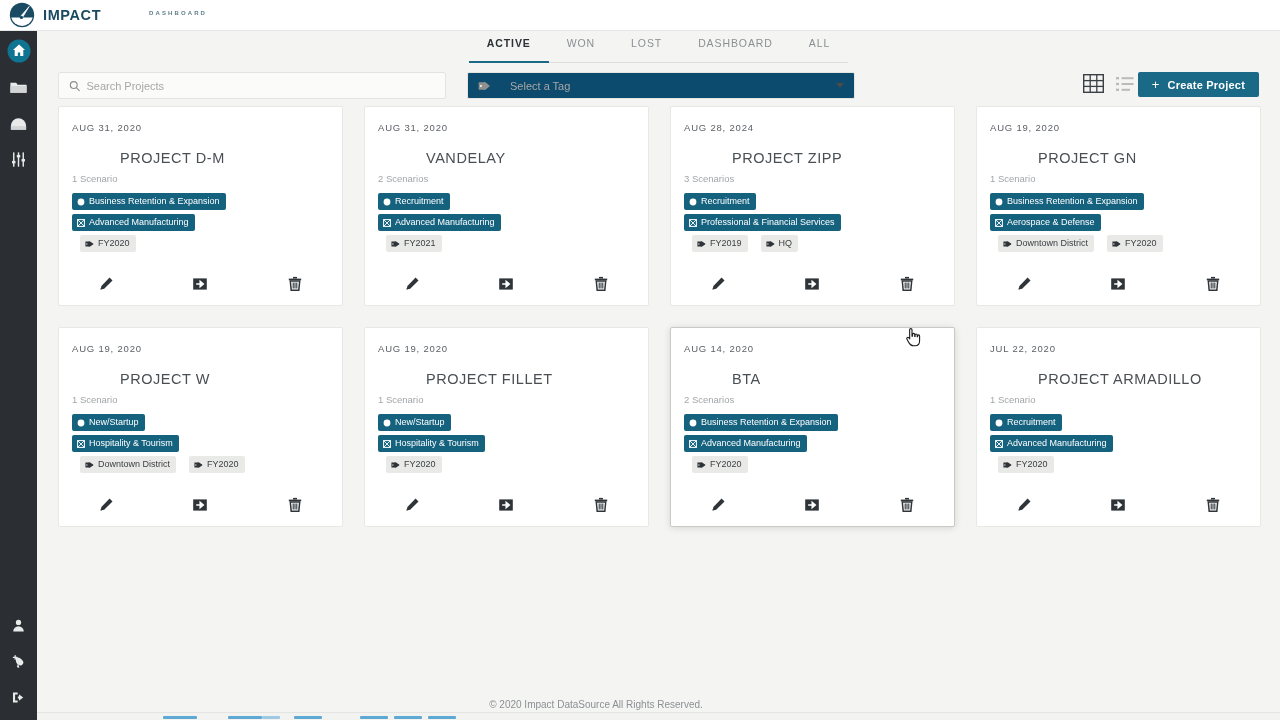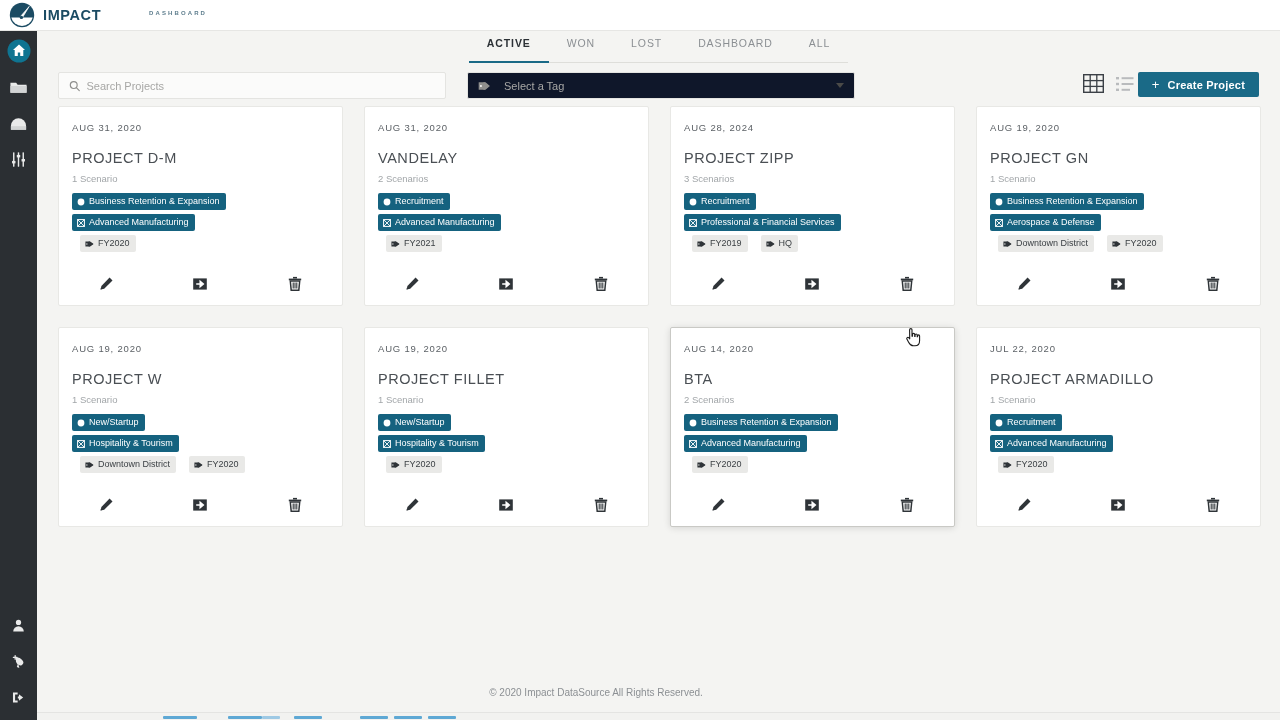--- a/index.html
+++ b/index.html
@@ -91,24 +91,24 @@
   .search-box input {
     border: none; outline: none; background: transparent;
     font-size: 11px; color: #9a9a98; width: 100%;
     font-family: "Liberation Sans", sans-serif;
   }
   .search-box input::placeholder { color: #a7a7a5; }
 
   .tag-box {
     position: absolute; left: 430px; top: 0;
     width: 388px; height: 27px;
-    background: #0f172a;
+    background: #0c4a6e;
     border: 1px solid #e4e4e1;
     border-radius: 2px;
-    display: flex; align-items: center; gap: 13px;
+    display: flex; align-items: center; gap: 19px;
     padding: 0 10px;
     cursor: pointer;
   }
   .tag-box .tag-label { font-size: 11px; color: #a7a7a5; flex: 1; }
   .caret {
     width: 0; height: 0;
     border-left: 4.5px solid transparent;
     border-right: 4.5px solid transparent;
     border-top: 5.5px solid #4a4a48;
   }
@@ -156,20 +156,21 @@
   }
   .card-date {
     font-size: 9.5px; color: #5c6166; letter-spacing: 0.8px;
     font-weight: normal;
   }
   .card-title {
     font-size: 14.5px; color: #4a4f54;
     letter-spacing: 0.55px;
     margin-top: 17px;
     white-space: nowrap;
+    margin-left: 48px;
   }
   .card-scen {
     font-size: 9.5px; color: #a2a6a9;
     margin-top: 7px;
   }
   .badges { margin-top: 9px; }
   .badge-row { display: flex; flex-wrap: wrap; gap: 5px; margin-bottom: 4px; }
   .badge {
     display: inline-flex; align-items: center; gap: 4px;
     font-size: 9px; line-height: 1;
@@ -187,21 +188,21 @@
     display: flex; align-items: center;
   }
   .act {
     flex: 1; display: flex; align-items: center; justify-content: center;
     cursor: pointer; height: 100%;
   }
   .act svg { display: block; }
 
   
   .footer {
-    position: absolute; left: 37px; bottom: 22px;
+    position: absolute; left: 37px; bottom: 10px;
     width: 1118px;
     text-align: center;
     font-size: 10px; color: #8c9094;
   }
   .bottom-strip {
     position: absolute; left: 0; bottom: 0;
     width: 1280px; height: 8px;
     background: #f2f2f0;
     border-top: 1px solid #e4e4e2;
     overflow: hidden;

